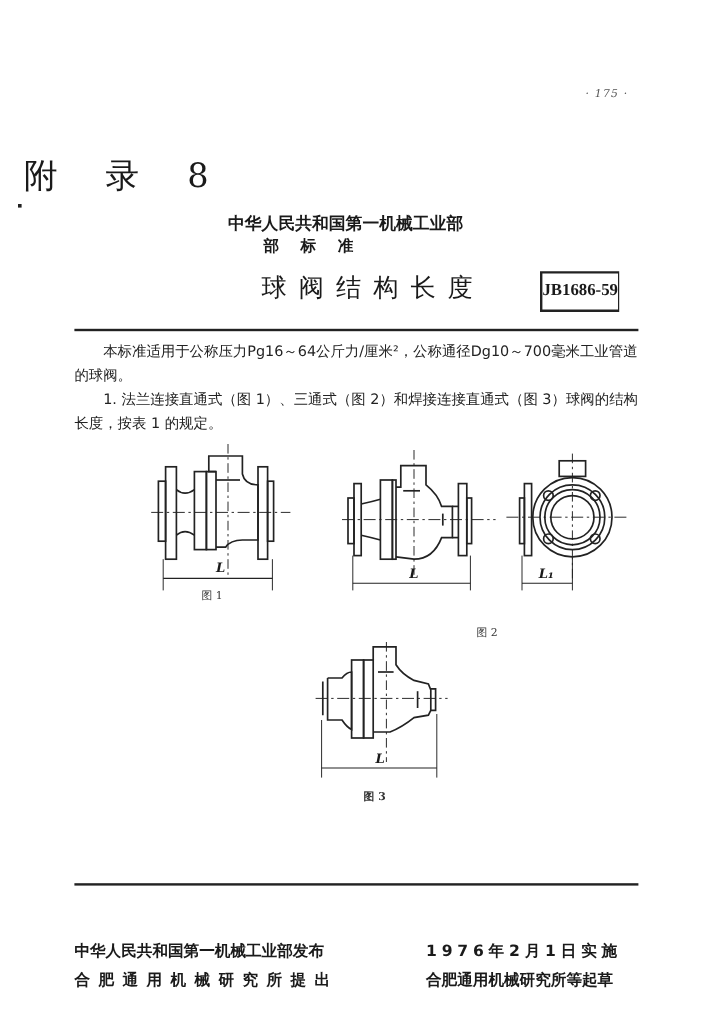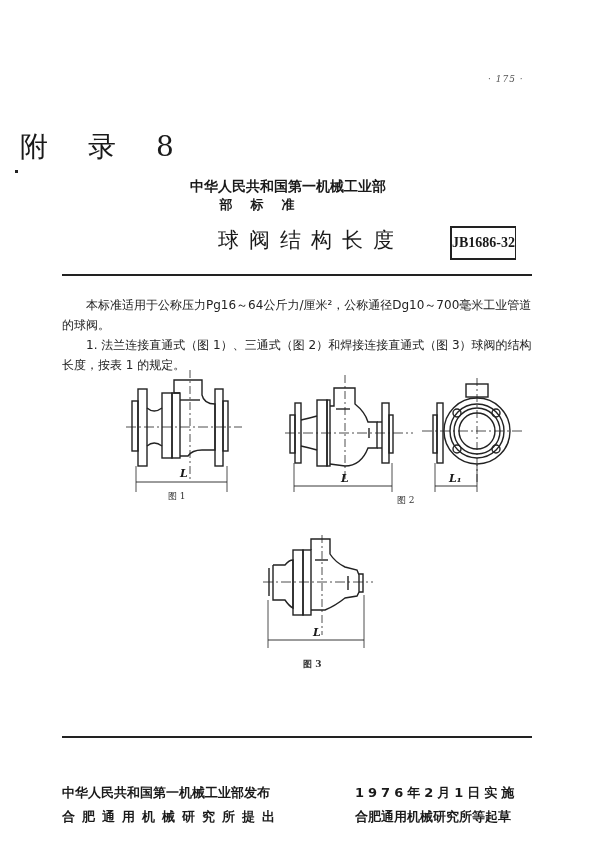--- a/index.html
+++ b/index.html
@@ -14,21 +14,21 @@
   .appendix { left: 0; width: 544px; top: 128px; text-align: left; font-size: 28px; }
   .appendix span { display: inline-block; margin: 0 20px; }
   .ministry { left: 0; width: 576px; top: 178px; text-align: center; font-size: 14px; font-weight: bold;
     font-family: "DejaVu Sans", "Liberation Sans", sans-serif; }
   .std-type { left: 0; width: 514px; top: 196px; text-align: center; font-size: 13px; font-weight: bold;
     font-family: "DejaVu Sans", "Liberation Sans", sans-serif; letter-spacing: 18px; padding-left: 18px; box-sizing: border-box; }
   .doc-title { left: 0; width: 600px; top: 226px; text-align: center; font-size: 21px; letter-spacing: 10px; padding-left: 22px; box-sizing: border-box; }
   .code-box { left: 450px; top: 226px; width: 66px; height: 34px; border: 2px solid #222; border-right-width: 1.5px; box-sizing: border-box;
     font-family: "Liberation Serif", serif; font-weight: bold; font-size: 14px; line-height: 30px; text-align: center; }
   .rule-top { left: 62px; top: 274px; width: 470px; height: 2px; background: #222; }
-  .para { left: 62px; width: 470px; font-size: 12px; line-height: 20px; font-family: "DejaVu Sans", "Liberation Sans", sans-serif; color: #222; margin-top: 12px; }
+  .para { left: 62px; width: 470px; font-size: 12px; line-height: 20px; font-family: "DejaVu Sans", "Liberation Sans", sans-serif; color: #222; }
   .p1 { top: 283px; text-indent: 24px; }
   .p2 { top: 323px; text-indent: 24px; }
   .fig { position: absolute; }
   .caption { font-size: 9px; color: #333; font-family: "DejaVu Serif", serif; }
   .rule-bottom { left: 62px; top: 736px; width: 470px; height: 1.5px; background: #222; }
   .footer { font-family: "DejaVu Sans", "Liberation Sans", sans-serif; font-weight: bold; font-size: 13px; margin-top: 40px; }
   .f-l1 { left: 62px; top: 744px; }
   .f-l2 { left: 62px; top: 768px; letter-spacing: 7px; }
   .f-r1 { left: 355px; top: 744px; letter-spacing: 4px; }
   .f-r2 { left: 355px; top: 768px; }
@@ -38,21 +38,21 @@
 
 <div class="abs page-num">· 175 ·</div>
 <div class="abs left-mark"></div>
 
 <div class="abs appendix">
   <span>附</span><span>录</span><span>8</span>
 </div>
 <div class="abs ministry">中华人民共和国第一机械工业部</div>
 <div class="abs std-type">部标准</div>
 <div class="abs doc-title">球阀结构长度</div>
-<div class="abs code-box">JB1686-32</div>
+<div class="abs code-box">JB1686-59</div>
 
 <div class="abs rule-top"></div>
 
 <div class="abs para p1">本标准适用于公称压力Pg16～64公斤力/厘米²，公称通径Dg10～700毫米工业管道的球阀。</div>
 <div class="abs para p2">1. 法兰连接直通式（图 1）、三通式（图 2）和焊接连接直通式（图 3）球阀的结构长度，按表 1 的规定。</div>
 
 <div class="fig" style="left:120px;top:370px;width:130px;height:150px;">
   <svg width="130" height="125" viewBox="0 0 130 125" fill="none" stroke="#222" stroke-width="1.4">
     <line x1="70" y1="0" x2="70" y2="110" stroke-dasharray="8,3,2,3" stroke-width="0.8"></line>
     <line x1="6" y1="57" x2="122" y2="57" stroke-dasharray="10,3,2,3" stroke-width="0.8"></line>
@@ -106,21 +106,21 @@
     <circle cx="172" cy="43" r="4"></circle>
     <circle cx="211" cy="43" r="4"></circle>
     <circle cx="172" cy="79" r="4"></circle>
     <circle cx="211" cy="79" r="4"></circle>
     <line x1="150" y1="93" x2="150" y2="122" stroke-width="0.8"></line>
     <line x1="192" y1="95" x2="192" y2="122" stroke-width="0.8"></line>
     <line x1="150" y1="116" x2="192" y2="116" stroke-width="0.9"></line>
   </svg>
   <div class="abs" style="left:56px;top:102px;font-style:italic;font-weight:bold;font-size:11px;font-family:'DejaVu Serif',serif;">L</div>
   <div class="abs" style="left:164px;top:102px;font-style:italic;font-weight:bold;font-size:11px;font-family:'DejaVu Serif',serif;">L₁</div>
-  <div class="abs caption" style="left:112px;top:124px;">图 2</div>
+  <div class="abs caption" style="left:112px;top:151px;">图 2</div>
 </div>
 
 <div class="fig" style="left:255px;top:530px;width:130px;height:145px;">
   <svg width="130" height="120" viewBox="0 0 130 120" fill="none" stroke="#222" stroke-width="1.4">
     <line x1="67" y1="5" x2="67" y2="105" stroke-dasharray="8,3,2,3" stroke-width="0.8"></line>
     <line x1="8" y1="52" x2="118" y2="52" stroke-dasharray="10,3,2,3" stroke-width="0.8"></line>
     <path d="M14 38 L14 66 M18 35 L18 70 L30 70 Q34 76 38 78 L38 30 Q34 30 30 35 L18 35"></path>
     <rect x="38" y="20" width="10" height="65"></rect>
     <rect x="48" y="20" width="8" height="65"></rect>
     <path d="M56 20 L56 9 L75 9 L75 24 Q80 32 90 37 L102 40 L104 45 L104 62 L102 66 L90 68 Q80 76 70 80 L56 80"></path>

